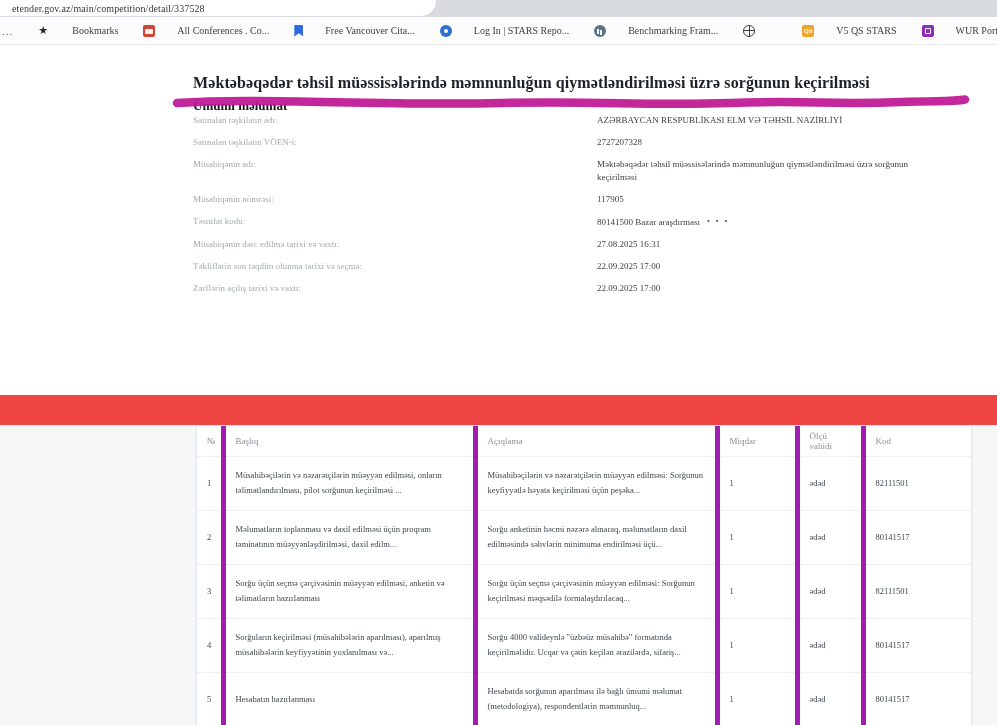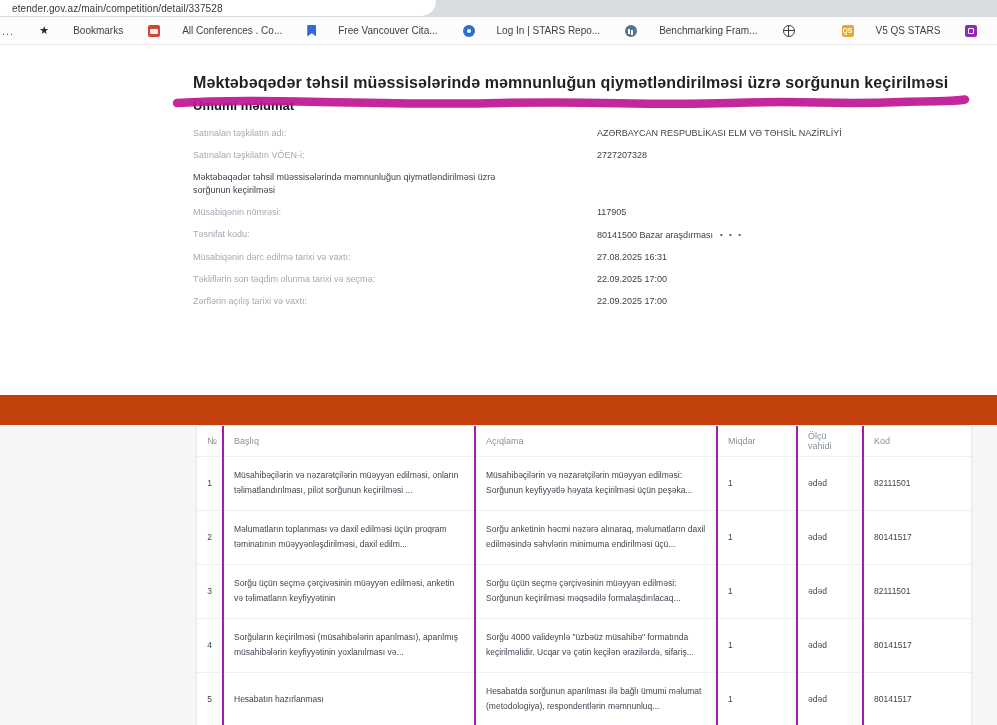--- a/index.html
+++ b/index.html
@@ -2,21 +2,21 @@
 <html><head>
 <meta charset="utf-8">
 <style>
   * { box-sizing: border-box; margin: 0; padding: 0; }
   html,body { width: 997px; height: 725px; }
   body {
     font-family: "Liberation Sans", "DejaVu Sans", sans-serif;
     background: #fff;
     overflow: hidden;
   }
-  .screen { position: relative; width: 997px; height: 725px; overflow: hidden; background:#c2410c; }
+  .screen { position: relative; width: 997px; height: 725px; overflow: hidden; background:#ef4444;font-family:Liberation Serif, serif; }
 
   
   .omnibox-strip {
     position: relative; height: 17px; background: #d8dbdf; overflow: hidden;
   }
   .url-pill {
     position: absolute; left: -12px; top: -14px; width: 448px; height: 30px;
     background: #fff; border-radius: 15px;
     display: flex; align-items: flex-end; padding: 0 0 2px 24px;
   }
@@ -51,38 +51,38 @@
   .bmi-course { border-radius: 50%; background: #fff; border: 3px solid #a9dbe6; }
 
   
   .page-white { height: 350px; background: #fff; padding: 29px 0 0 193px; position: relative; }
   .title-wrap { position: relative; display: inline-block; }
   .page-title { font-size: 16px; font-weight: bold; color: #1e2126; letter-spacing: .1px; white-space: nowrap; }
   .title-marker { position: absolute; left: -22px; top: 19px; width: 800px; height: 18px; pointer-events: none; }
 
   .section-title { margin-top: 6px; font-size: 13px; font-weight: bold; color: #14171c; }
 
-  .fields { margin-top: 14px; }
+  .fields { }
   .field { display: flex; margin-bottom: 9px; }
   .field .lbl { flex: 0 0 404px; font-size: 9px; color: #a3aab4; line-height: 13px; }
   .field .val { font-size: 9px; color: #3d434c; line-height: 13px; max-width: 335px; position: relative; }
   .more-dots { display:inline-block; margin-left: 7px; color: #4a505a; font-size: 8px; letter-spacing: 2px; cursor: pointer; vertical-align: 1px; }
   .price-underline { position: absolute; left: -7px; top: 10px; width: 136px; height: 10px; pointer-events: none; }
 
   
   .gray-band { height: 330px; background: #f5f6f8; }
   .items-card { margin: 30px 0 0 196px; width: 776px; background: #fff;
     border: 1px solid #e4e8ec; border-radius: 3px; overflow: hidden;
     box-shadow: 0 1px 2px rgba(0,0,0,.03); }
   table.items { width: 100%; border-collapse: collapse; table-layout: fixed; }
   table.items th {
     height: 30px; font-size: 9px; font-weight: normal; color: #8a919b;
     text-align: left; padding: 0 10px; border-bottom: 1px solid #edf0f3;
   }
-  table.items th + th, table.items td + td { border-left: 2px solid #a21caf; }
+  table.items th + th, table.items td + td { border-left: 5px solid #a21caf; }
   table.items td {
     height: 54px; vertical-align: middle; padding: 6px 10px;
     font-size: 8.5px; line-height: 15px; color: #3f4650;
   }
   table.items tr + tr td { border-top: 1px solid #edf0f3; }
   td.c-no, th.c-no { text-align: center; padding: 0 2px; font-size: 9px; }
   td.c-num { font-size: 9px; }
 </style>
 </head>
 <body>
@@ -150,20 +150,21 @@
     <div class="fields">
       <div class="field">
         <span class="lbl">Satınalan təşkilatın adı:</span>
         <span class="val">AZƏRBAYCAN RESPUBLİKASI ELM VƏ TƏHSİL NAZİRLİYİ</span>
       </div>
       <div class="field">
         <span class="lbl">Satınalan təşkilatın VÖEN-i:</span>
         <span class="val">2727207328</span>
       </div>
       <div class="field">
+        <span class="lbl">Müsabiqənin adı:</span>
         <span class="val">Məktəbəqədər təhsil müəssisələrində məmnunluğun qiymətləndirilməsi üzrə sorğunun keçirilməsi</span>
       </div>
       <div class="field">
         <span class="lbl">Müsabiqənin nömrəsi:</span>
         <span class="val">117905</span>
       </div>
       <div class="field">
         <span class="lbl">Təsnifat kodu:</span>
         <span class="val"><span>80141500 Bazar araşdırması</span><span class="more-dots">• • •</span></span>
       </div>
@@ -215,21 +216,21 @@
           <tr>
             <td class="c-no">2</td>
             <td>Məlumatların toplanması və daxil edilməsi üçün proqram təminatının müəyyənləşdirilməsi, daxil edilm...</td>
             <td>Sorğu anketinin həcmi nəzərə alınaraq, məlumatların daxil edilməsində səhvlərin minimuma endirilməsi üçü...</td>
             <td class="c-num">1</td>
             <td class="c-num">ədəd</td>
             <td class="c-num">80141517</td>
           </tr>
           <tr>
             <td class="c-no">3</td>
-            <td>Sorğu üçün seçmə çərçivəsinin müəyyən edilməsi, anketin və təlimatların keyfiyyətinin</td>
+            <td>Sorğu üçün seçmə çərçivəsinin müəyyən edilməsi, anketin və təlimatların hazırlanması</td>
             <td>Sorğu üçün seçmə çərçivəsinin müəyyən edilməsi: Sorğunun keçirilməsi məqsədilə formalaşdırılacaq...</td>
             <td class="c-num">1</td>
             <td class="c-num">ədəd</td>
             <td class="c-num">82111501</td>
           </tr>
           <tr>
             <td class="c-no">4</td>
             <td>Sorğuların keçirilməsi (müsahibələrin aparılması), aparılmış müsahibələrin keyfiyyətinin yoxlanılması və...</td>
             <td>Sorğu 4000 valideynlə "üzbəüz müsahibə" formatında keçirilməlidir. Ucqar və çətin keçilən ərazilərdə, sifariş...</td>
             <td class="c-num">1</td>

